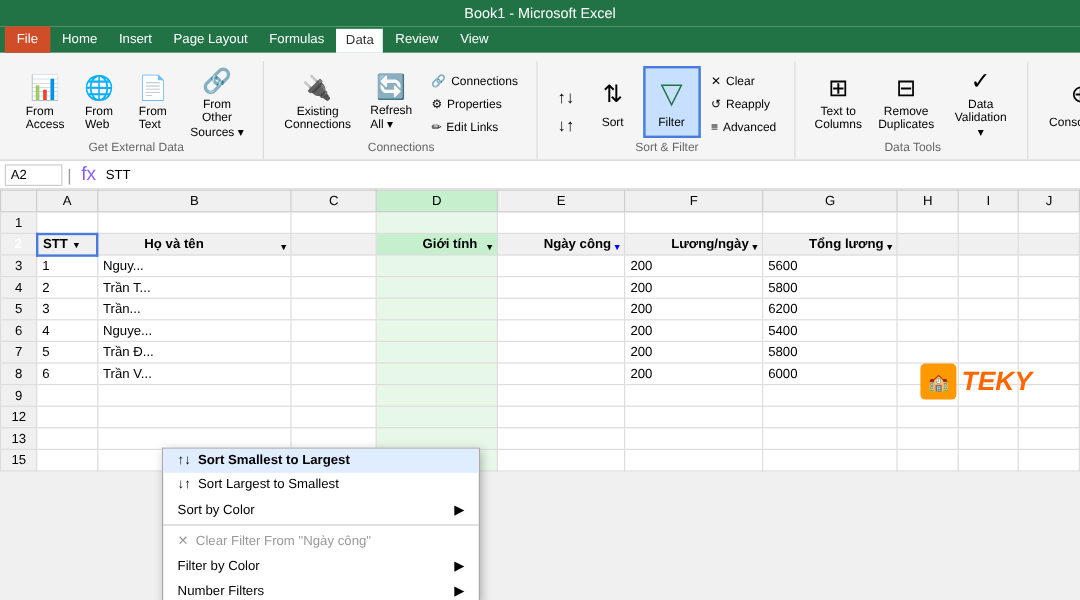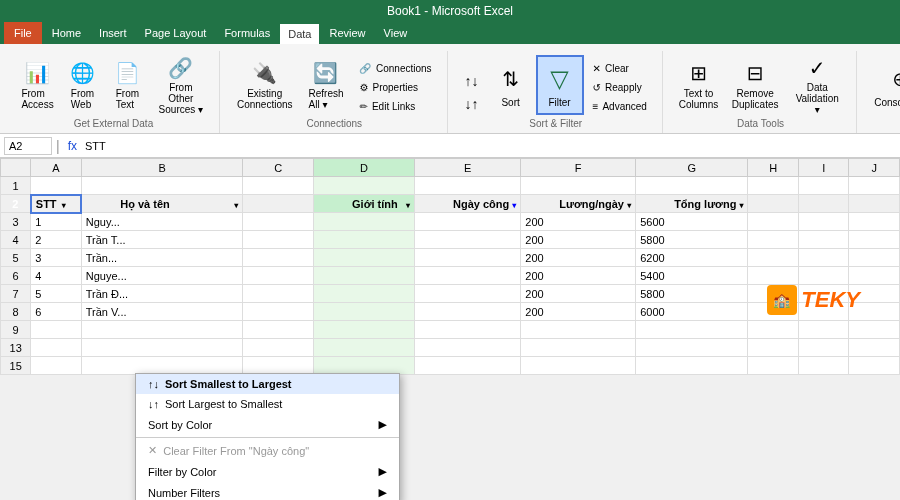--- a/index.html
+++ b/index.html
@@ -138,22 +138,22 @@
       border: 1px solid #ccc;
       padding: 2px 4px;
       font-size: 11px;
       height: 18px;
     }
     .formula-bar-sep {
       color: #999;
       font-size: 14px;
     }
     .formula-fx {
-      color: #1d4ed8;
-      font-size: 12px;
+      color: #8b5cf6;
+      font-size: 16px;
       padding: 0 4px;
     }
     .formula-input {
       flex: 1;
       border: none;
       font-size: 11px;
       outline: none;
     }
 
     
@@ -553,20 +553,33 @@
           <td></td>
           <td style="background:#e8f8e8"></td>
           <td></td>
           <td></td>
           <td></td>
           <td></td>
           <td></td>
           <td></td>
         </tr>
       <tr>
+          <td class="row-header">12</td>
+          <td></td>
+          <td></td>
+          <td></td>
+          <td style="background:#e8f8e8"></td>
+          <td></td>
+          <td></td>
+          <td></td>
+          <td></td>
+          <td></td>
+          <td></td>
+        </tr>
+      <tr>
           <td class="row-header">13</td>
           <td></td>
           <td></td>
           <td></td>
           <td style="background:#e8f8e8"></td>
           <td></td>
           <td></td>
           <td></td>
           <td></td>
           <td></td>

